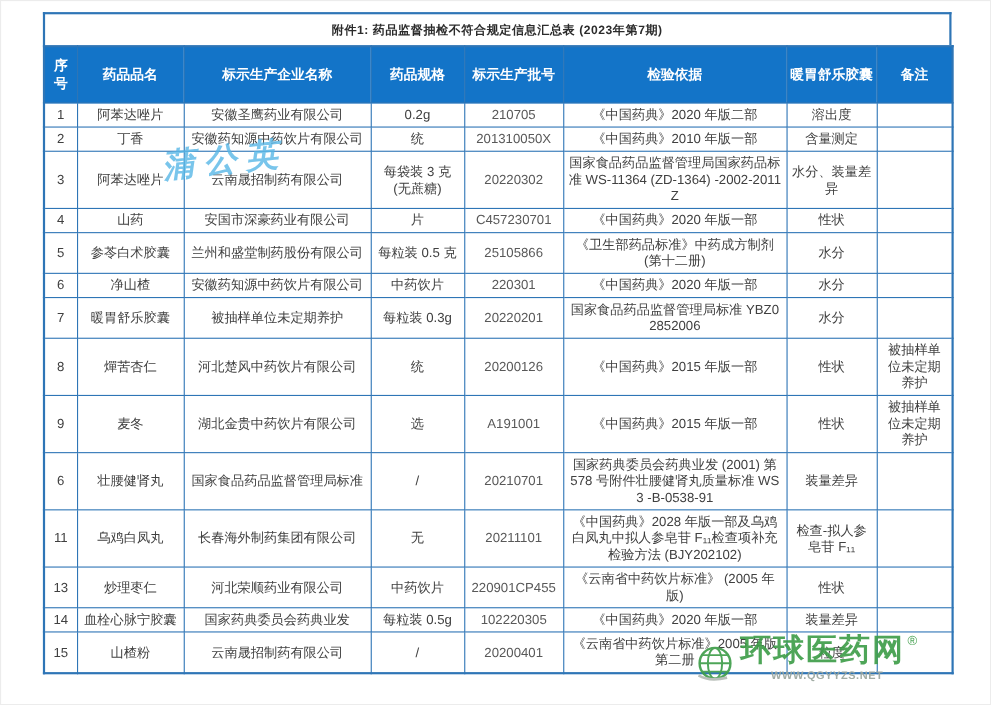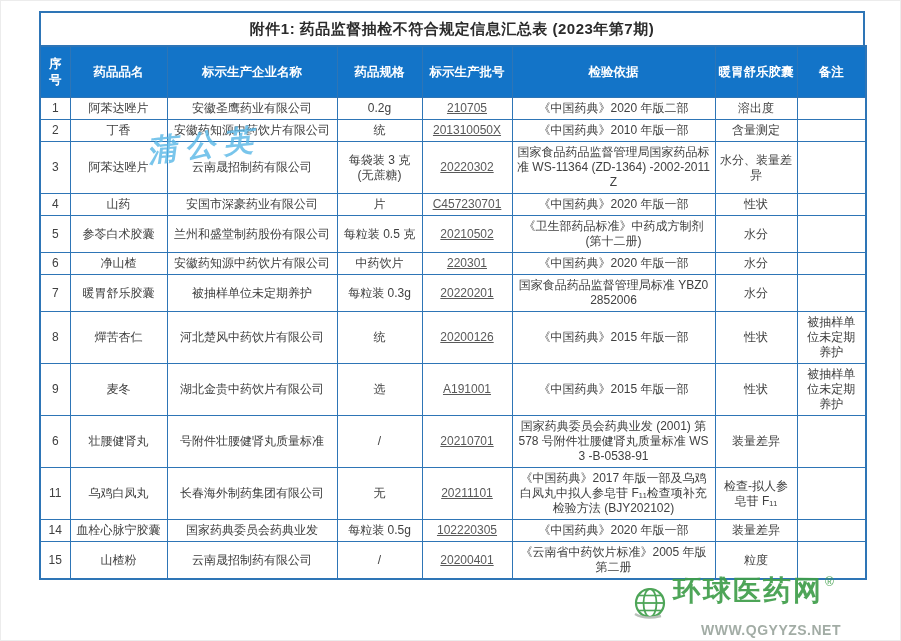--- a/index.html
+++ b/index.html
@@ -5,42 +5,42 @@
   html,body{margin:0;padding:0;}
   body{
     width:901px;height:641px;position:relative;background:#ffffff;
     font-family:"Liberation Sans","DejaVu Sans",sans-serif;
     overflow:hidden;border:1px solid #ececec;box-sizing:border-box;
   }
   .table-wrap{position:absolute;left:38px;top:10px;width:826px;}
   .title-row{
     border:2px solid #2e75b6;border-bottom:none;
     background:#ffffff;color:#2b2b2b;
-    font-size:15px;font-weight:bold;text-align:center;
+    font-size:11px;font-weight:bold;text-align:center;
     padding:7px 0 6px 0;letter-spacing:.5px;
   }
   table{
     width:100%;border-collapse:collapse;table-layout:fixed;
     border:2px solid #2e75b6;
   }
   th{
     background:#1374c8;color:#ffffff;
     font-size:12.5px;font-weight:bold;
     border:1px solid #2e75b6;
     padding:9px 2px;line-height:16px;
     text-align:center;
   }
   td{
     border:1px solid #2e75b6;
     font-size:12px;color:#404040;
     text-align:center;vertical-align:middle;
     padding:3px 4px;line-height:15px;
     word-break:break-all;
   }
-  td:nth-child(5){color:#595959;text-decoration:underline;}
+  td:nth-child(5){color:#595959;}
   
   .signature{
     position:absolute;left:146px;top:124px;
     font-family:"DejaVu Serif","Liberation Serif",serif;
     font-style:italic;font-weight:bold;
     font-size:30px;letter-spacing:8px;
     color:rgba(88,183,230,.8);
     transform:rotate(-6deg);
     pointer-events:none;white-space:nowrap;
   }
@@ -52,22 +52,22 @@
   }
   .site-mark .globe{margin-top:8px;margin-right:4px;}
   .site-text{display:flex;flex-direction:column;align-items:flex-start;}
   .site-name-line{display:flex;align-items:flex-start;}
   .site-name{
     color:#3f9e4a;font-size:28px;font-weight:bold;
     letter-spacing:2px;line-height:30px;
   }
   .reg-mark{color:#3f9e4a;font-size:12px;line-height:12px;margin-left:2px;}
   .site-url{
-    color:#9ba69e;font-size:14px;font-weight:bold;
-    letter-spacing:.5px;line-height:16px;margin-left:28px;margin-top:16px;
+    color:#9ba69e;font-size:10px;font-weight:bold;
+    letter-spacing:.5px;line-height:16px;margin-left:28px;margin-top:1px;
   }
 </style>
 </head>
 <body>
 
 <div class="table-wrap">
   <div class="title-row">附件1: 药品监督抽检不符合规定信息汇总表 (2023年第7期)</div>
   <table>
     <colgroup>
       <col style="width:30px">
@@ -130,21 +130,21 @@
           <td>C457230701</td>
           <td>《中国药典》2020 年版一部</td>
           <td>性状</td>
           <td></td>
         </tr>
         <tr>
           <td>5</td>
           <td>参苓白术胶囊</td>
           <td>兰州和盛堂制药股份有限公司</td>
           <td>每粒装 0.5 克</td>
-          <td>20210502</td>
+          <td>25105866</td>
           <td>《卫生部药品标准》中药成方制剂(第十二册)</td>
           <td>水分</td>
           <td></td>
         </tr>
         <tr>
           <td>6</td>
           <td>净山楂</td>
           <td>安徽药知源中药饮片有限公司</td>
           <td>中药饮片</td>
           <td>220301</td>
@@ -178,35 +178,45 @@
           <td>湖北金贵中药饮片有限公司</td>
           <td>选</td>
           <td>A191001</td>
           <td>《中国药典》2015 年版一部</td>
           <td>性状</td>
           <td>被抽样单位未定期养护</td>
         </tr>
         <tr>
           <td>6</td>
           <td>壮腰健肾丸</td>
-          <td>号附件壮腰健肾丸质量标准</td>
+          <td>国家食品药品监督管理局标准</td>
           <td>/</td>
           <td>20210701</td>
           <td>国家药典委员会药典业发 (2001) 第 578 号附件壮腰健肾丸质量标准 WS3 -B-0538-91</td>
           <td>装量差异</td>
           <td></td>
         </tr>
         <tr>
           <td>11</td>
           <td>乌鸡白凤丸</td>
           <td>长春海外制药集团有限公司</td>
           <td>无</td>
           <td>20211101</td>
-          <td>《中国药典》2017 年版一部及乌鸡白凤丸中拟人参皂苷 F₁₁检查项补充检验方法 (BJY202102)</td>
+          <td>《中国药典》2028 年版一部及乌鸡白凤丸中拟人参皂苷 F₁₁检查项补充检验方法 (BJY202102)</td>
           <td>检查-拟人参皂苷 F₁₁</td>
+          <td></td>
+        </tr>
+        <tr>
+          <td>13</td>
+          <td>炒理枣仁</td>
+          <td>河北荣顺药业有限公司</td>
+          <td>中药饮片</td>
+          <td>220901CP455</td>
+          <td>《云南省中药饮片标准》 (2005 年版)</td>
+          <td>性状</td>
           <td></td>
         </tr>
         <tr>
           <td>14</td>
           <td>血栓心脉宁胶囊</td>
           <td>国家药典委员会药典业发</td>
           <td>每粒装 0.5g</td>
           <td>102220305</td>
           <td>《中国药典》2020 年版一部</td>
           <td>装量差异</td>

